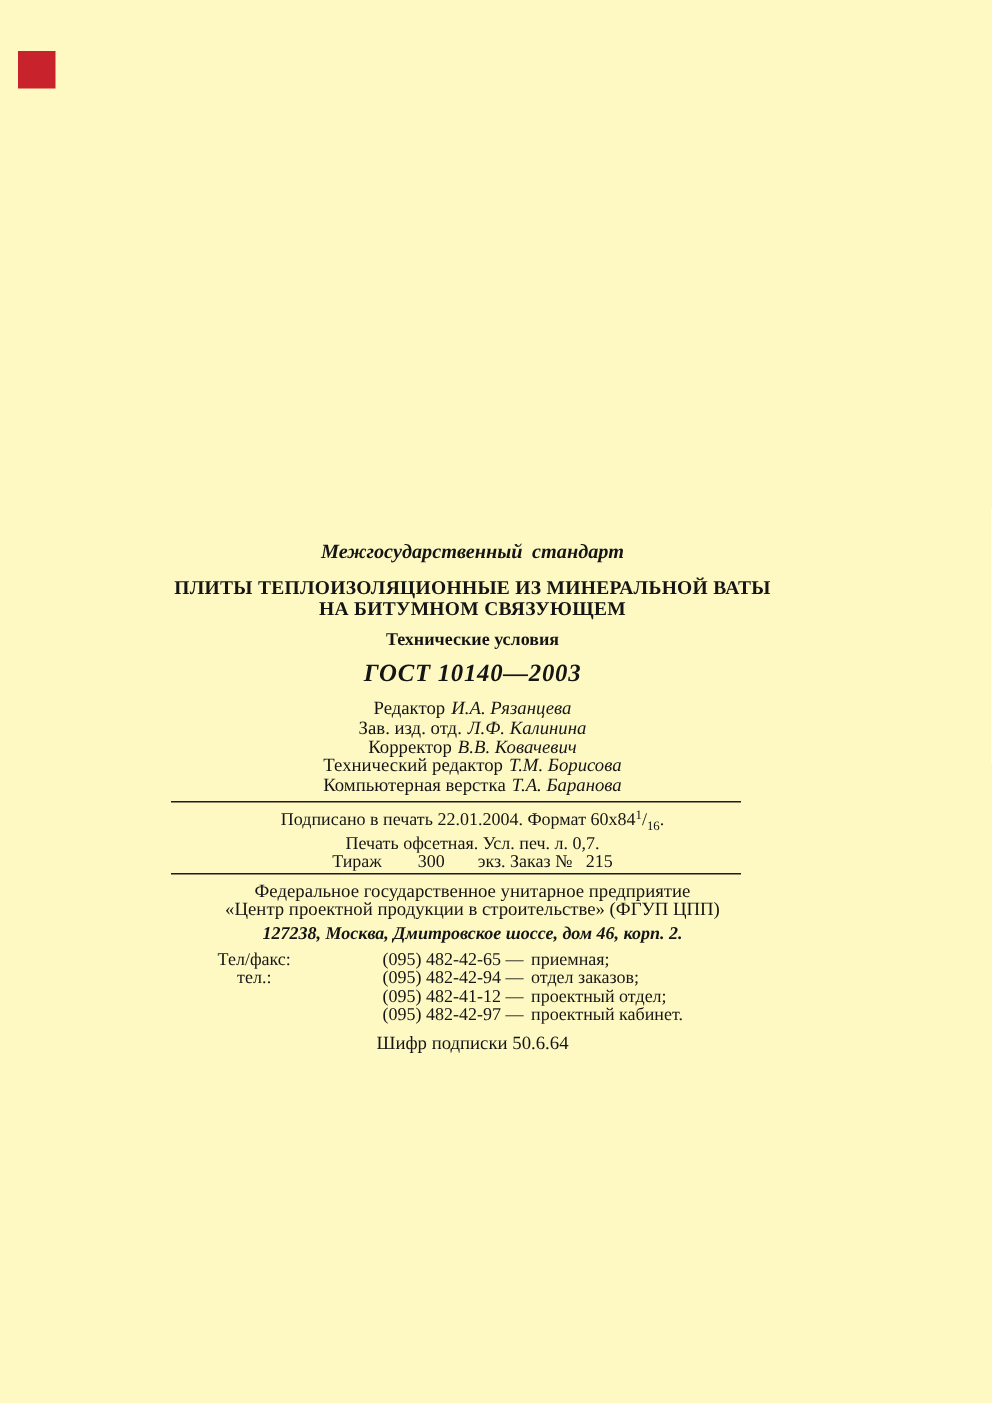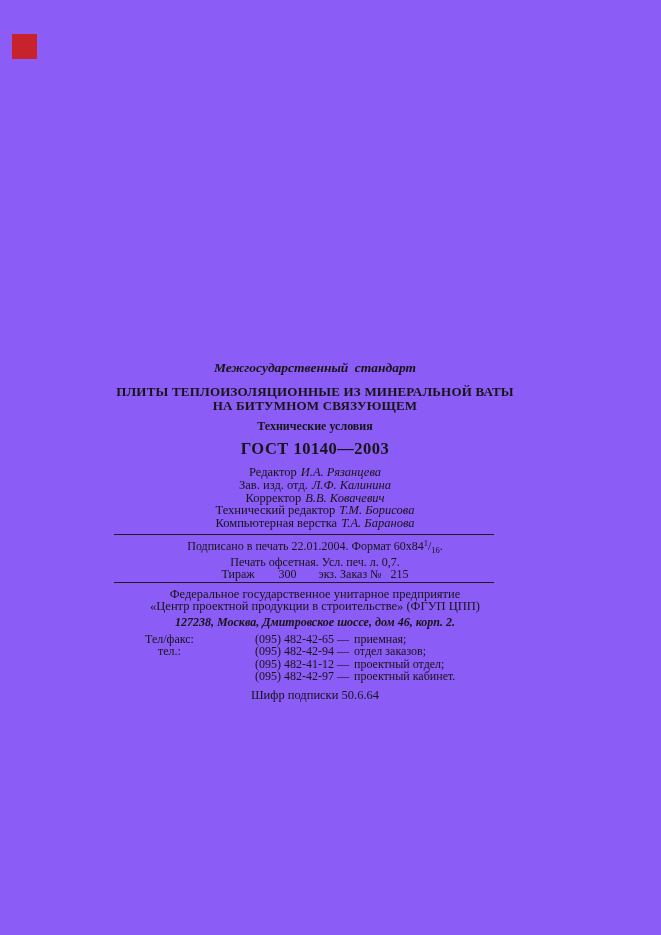--- a/index.html
+++ b/index.html
@@ -1,26 +1,26 @@
 <!DOCTYPE html>
 <html><head>
 <meta charset="utf-8">
 <style>
   html,body{margin:0;padding:0;background:#ffffff;}
   .page{
-    position:relative;width:661px;height:935px;background:#8b5cf6;
+    position:relative;width:661px;height:935px;background:#fef9c3;
     font-family:"Liberation Serif","DejaVu Serif",serif;color:#151515;
     overflow:hidden;
   }
   .red-square{position:absolute;left:12px;top:34px;width:25px;height:25px;}
   .content{position:absolute;left:100px;top:361px;width:430px;text-align:center;}
   .note{font-size:13.5px;font-weight:bold;font-style:italic;line-height:14px;word-spacing:3px;}
   .title{margin-top:10px;font-weight:bold;font-size:13px;line-height:13.5px;letter-spacing:.2px;}
   .subtitle{margin-top:8px;font-weight:bold;font-size:12px;line-height:12px;}
-  .designation{margin-top:6px;font-weight:bold;font-size:16.5px;line-height:21px;letter-spacing:.5px;}
+  .designation{margin-top:6px;font-weight:bold;font-size:16.5px;line-height:21px;letter-spacing:.5px;font-style:italic;}
   .credits{margin-top:7px;font-size:12.5px;line-height:12.8px;}
   .credits .name{font-style:italic;margin-left:4px;}
   .rule{border:none;border-top:1.6px solid #1c1c1c;width:380px;margin:4px 0 0 14px;}
   .rule.lower{margin-top:2px;}
   .printinfo{margin-top:2px;font-size:12px;line-height:12px;}
   .printinfo sup{font-size:8.5px;vertical-align:4px;}
   .printinfo sub{font-size:8.5px;vertical-align:-3px;text-align:right;}
   .tirazh .gap-a{margin-right:24px;}
   .tirazh .gap-b{margin-right:22px;}
   .tirazh .gap-c{margin-left:9px;}

